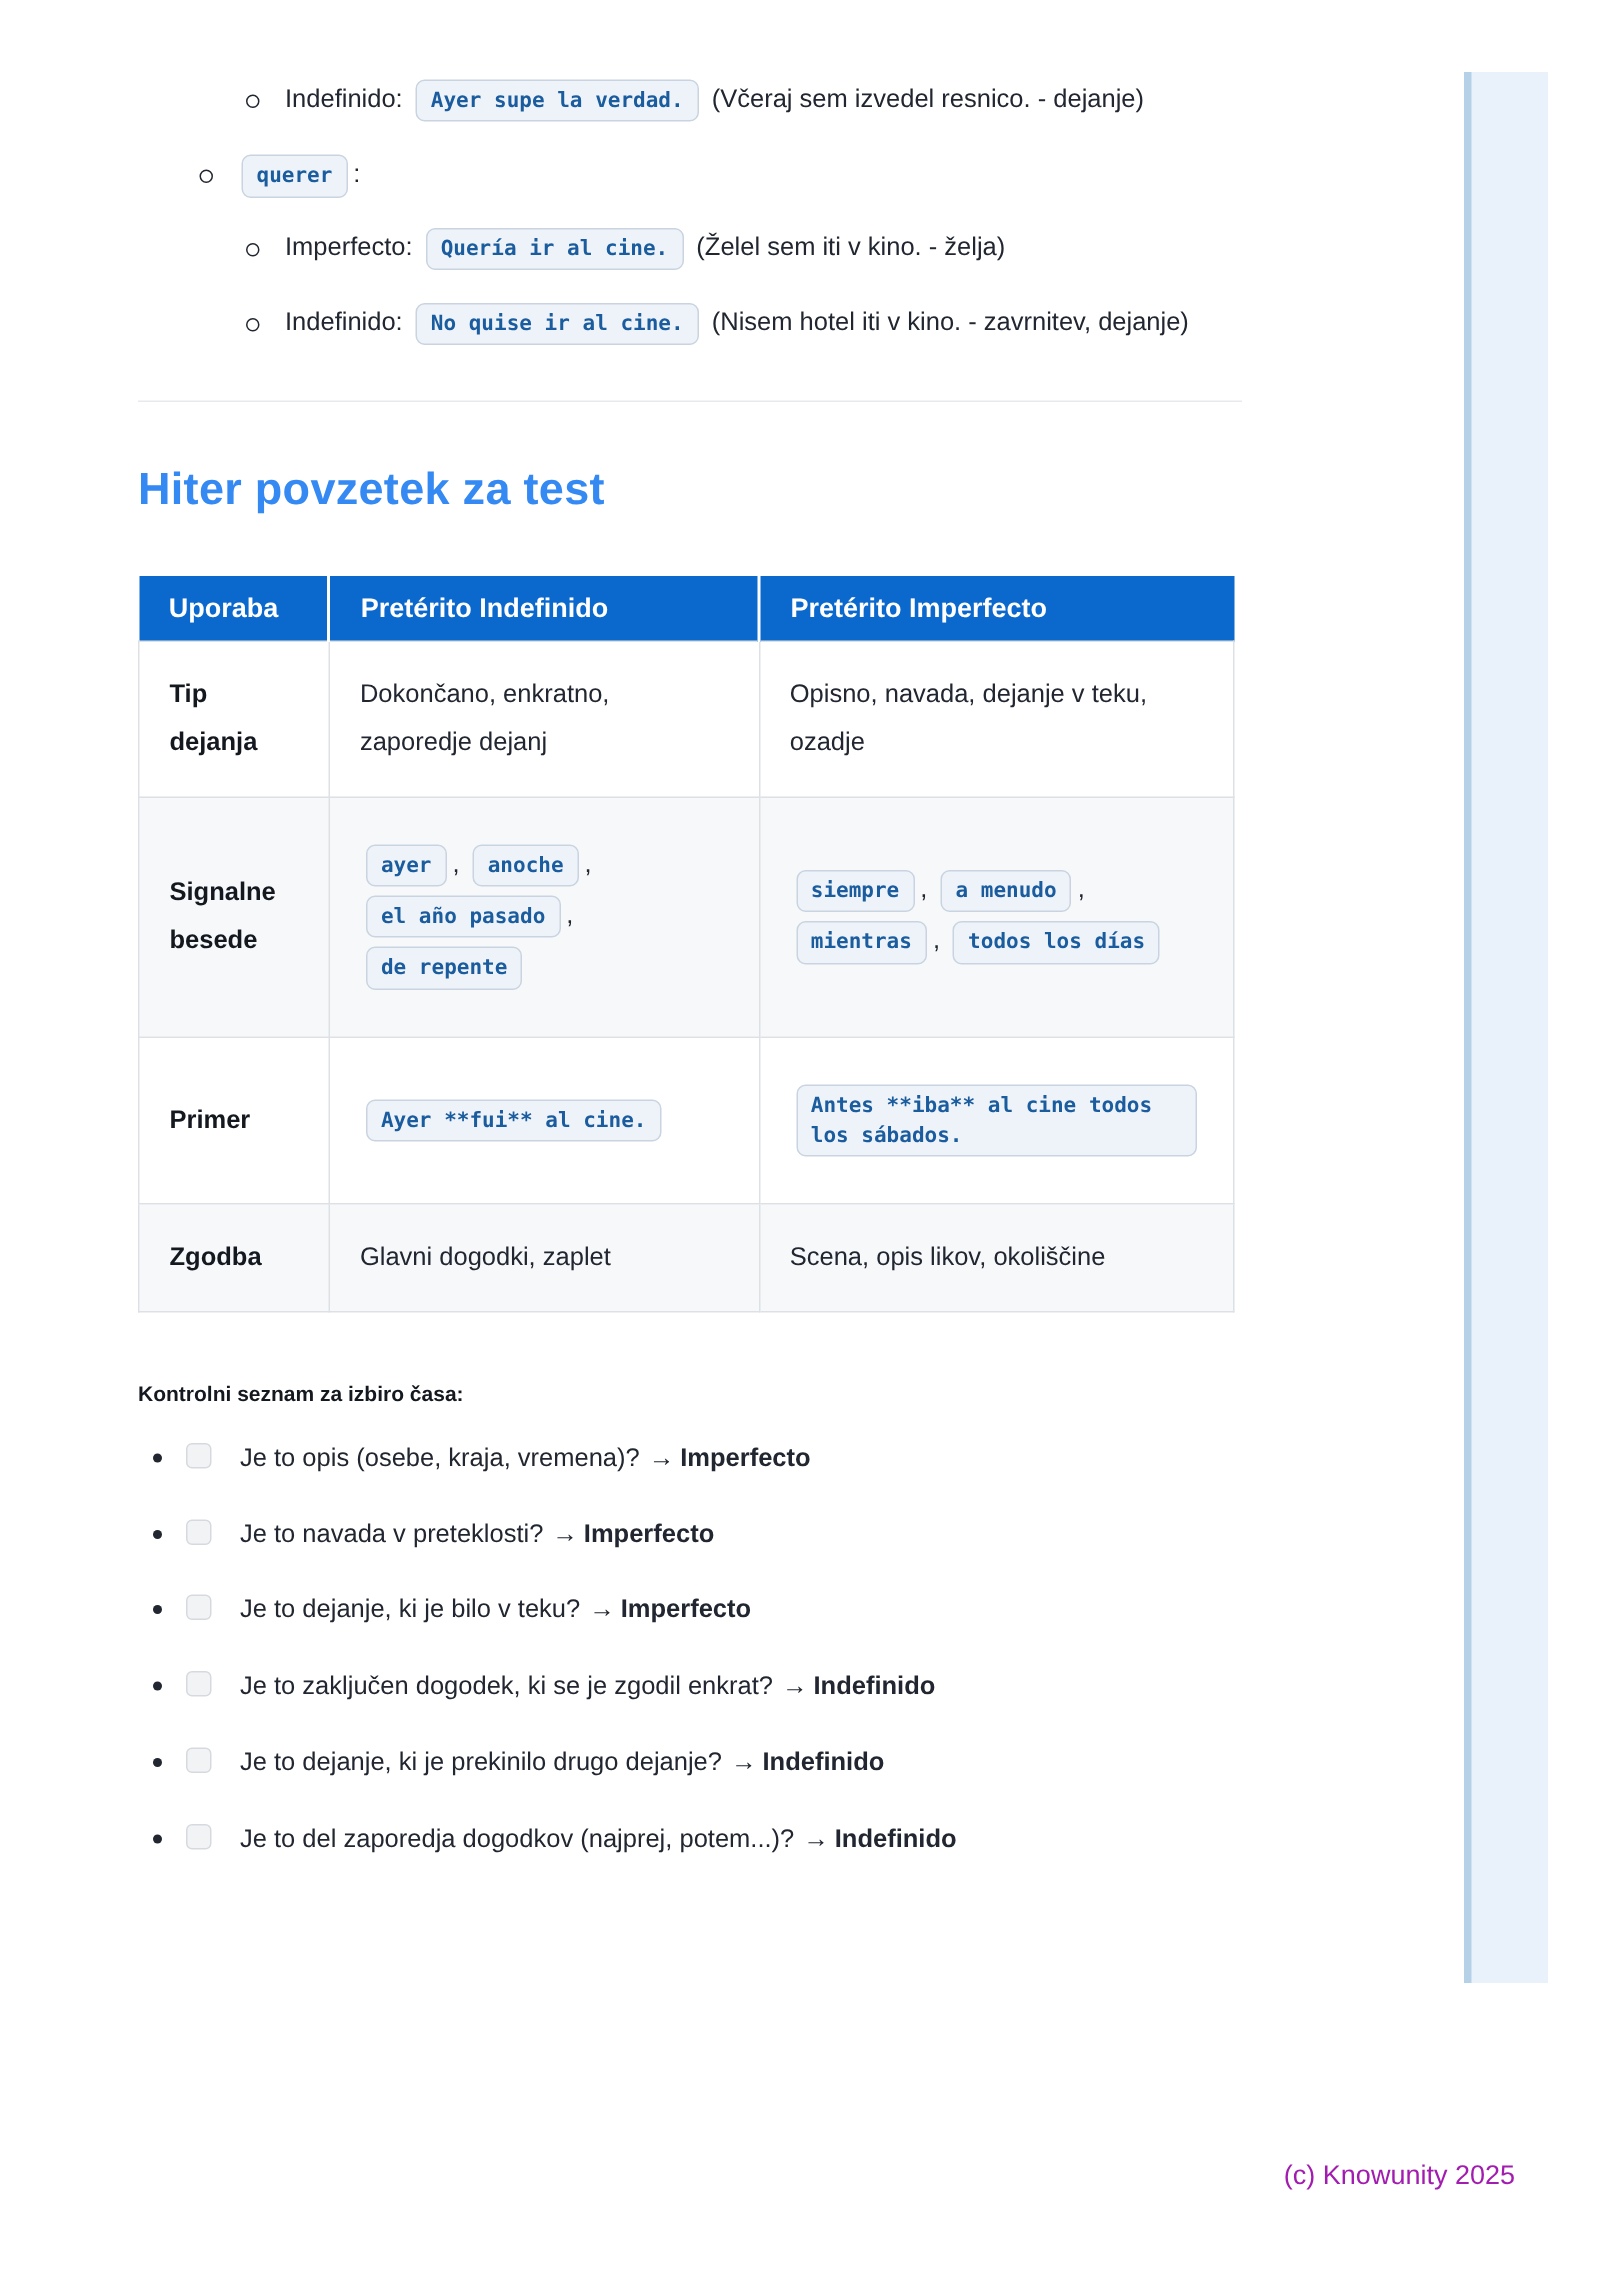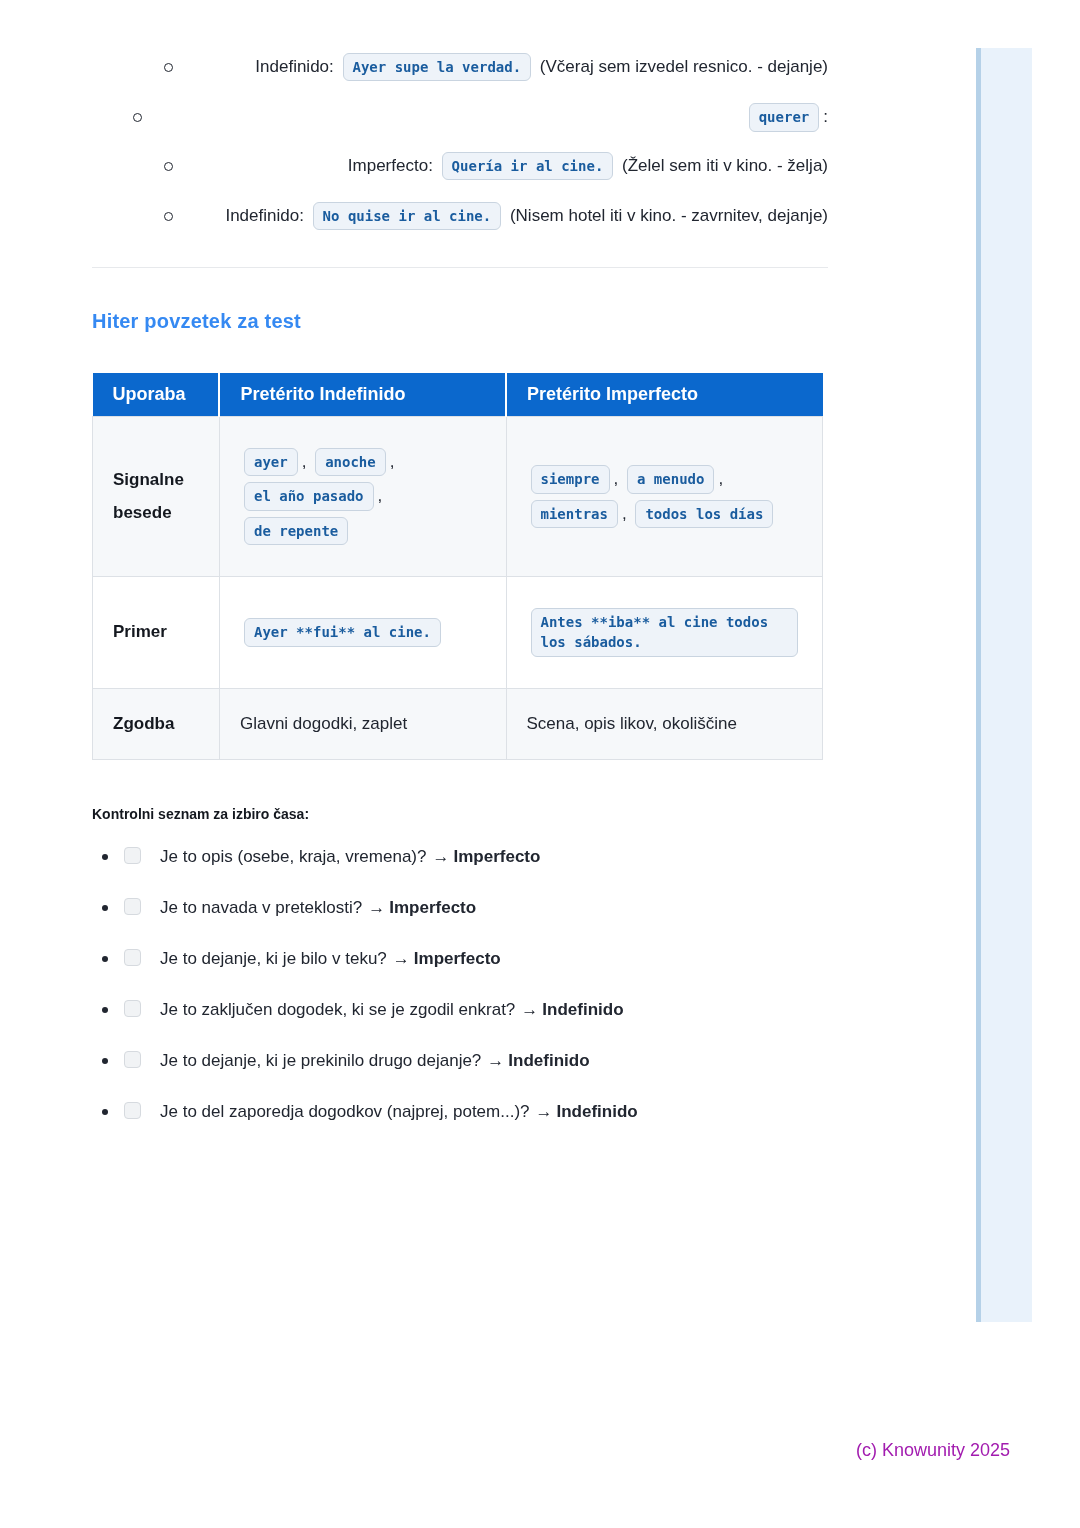--- a/index.html
+++ b/index.html
@@ -35,21 +35,21 @@
     background: #eef3f9;
     border: 1px solid #c9d4e0;
     border-radius: 6px;
     padding: 3px 9px;
     margin: 3px 4px;
     line-height: 1.45;
   }
   .chip.wrap { white-space: normal; }
 
   
-  ul.intro { list-style: none; text-align: right; }
+  ul.intro { list-style: none; }
   ul.intro > li { position: relative; line-height: 1.9; margin-bottom: 16px; }
   ul.intro > li::before {
     content: "";
     position: absolute;
     width: 7px; height: 7px;
     border: 1.5px solid #212630;
     border-radius: 50%;
     top: 13px;
   }
   ul.lvl2 { padding-left: 98px; }
@@ -62,21 +62,21 @@
   
   .divider {
     border: none;
     border-top: 1px solid #e7e9ec;
     margin-top: 34px;
   }
 
   
   h2.section-title {
     margin-top: 42px;
-    font-size: 20px;
+    font-size: 30px;
     font-weight: 700;
     color: #3589f2;
     letter-spacing: 0.2px;
   }
 
   
   table.summary {
     margin-top: 40px;
     width: 731px;
     border-collapse: collapse;
@@ -198,20 +198,25 @@
           <col class="c3">
         </colgroup>
       <thead>
         <tr>
           <th>Uporaba</th>
           <th>Pretérito Indefinido</th>
           <th>Pretérito Imperfecto</th>
         </tr>
       </thead>
       <tbody>
+        <tr>
+          <td class="rowlabel">Tip dejanja</td>
+          <td>Dokončano, enkratno, zaporedje dejanj</td>
+          <td>Opisno, navada, dejanje v teku, ozadje</td>
+        </tr>
         <tr class="alt tall">
           <td class="rowlabel">Signalne besede</td>
           <td>
             <span class="chip">ayer</span><span class="sep">,</span>
             <span class="chip">anoche</span><span class="sep">,</span>
             <span class="chip wrap">el año pasado</span><span class="sep">,</span>
             <span class="chip">de repente</span>
           </td>
           <td>
             <span class="chip">siempre</span><span class="sep">,</span>

